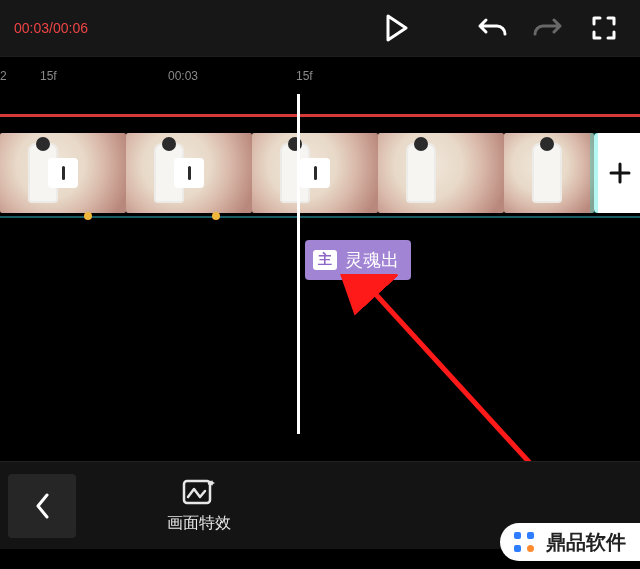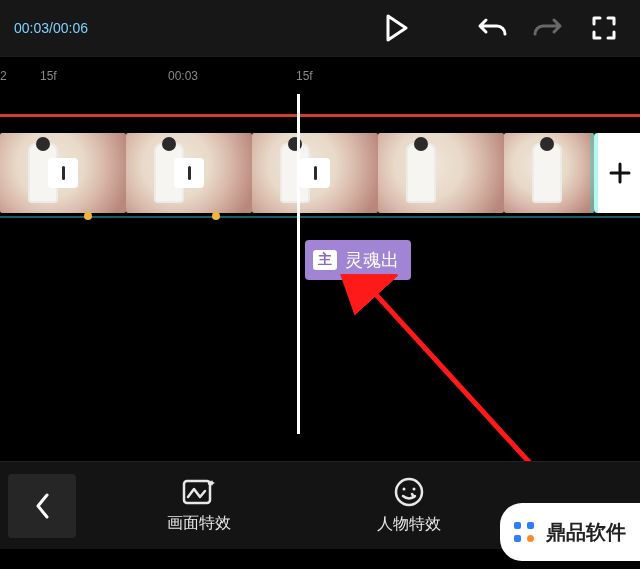--- a/index.html
+++ b/index.html
@@ -14,21 +14,21 @@
   }
   .topbar {
     height: 56px;
     display: flex;
     align-items: center;
     padding: 0 8px;
     background: #171718;
   }
   .time-counter {
     font-size: 14px;
-    color: #7dd3fc;
+    color: #ef4444;
     padding-left: 6px;
     flex: 0 0 auto;
   }
   .top-spacer { flex: 1; }
   .top-btn {
     width: 56px;
     height: 48px;
     display: flex;
     align-items: center;
     justify-content: center;
@@ -220,21 +220,21 @@
     color: #e8e8e8;
   }
   .bottom-item svg { stroke: #e8e8e8; fill: none; stroke-width: 2.5; stroke-linecap: round; stroke-linejoin: round; }
 
   .watermark {
     position: absolute;
     right: 0;
     bottom: 8px;
     background: #fff;
     border-radius: 22px 0 0 22px;
-    height: 58px;
+    height: 38px;
     display: flex;
     align-items: center;
     gap: 8px;
     padding: 0 14px 0 10px;
     font-size: 20px;
     font-weight: 600;
     color: #222;
   }
   .watermark-logo {
     width: 28px; height: 28px;
@@ -334,30 +334,20 @@
   <div class="bottom-item">
     <svg width="34" height="30" viewBox="0 0 34 30">
       <rect x="2" y="4" width="26" height="22" rx="3"></rect>
       <path d="M6 20 L12 12 L18 20 L23 14"></path>
       <circle cx="28" cy="6" r="1" fill="#e8e8e8"></circle>
       <path d="M30 3 L31 5 L33 6 L31 7 L30 9 L29 7 L27 6 L29 5 Z" fill="#e8e8e8" stroke="none"></path>
     </svg>
     <span>画面特效</span>
   </div>
   <div style="flex:0 0 60px"></div>
-  <div class="bottom-item">
-    <svg width="32" height="32" viewBox="0 0 32 32">
-      <circle cx="16" cy="16" r="13"></circle>
-      <circle cx="11" cy="13" r="1.5" fill="#e8e8e8" stroke="none"></circle>
-      <circle cx="21" cy="13" r="1.5" fill="#e8e8e8" stroke="none"></circle>
-      <path d="M10 20 Q16 25 22 20"></path>
-      <path d="M19 18 L21 21"></path>
-    </svg>
-    <span>人物特效</span>
-  </div>
 </div>
 
 <div class="watermark">
   <div class="watermark-logo">
     <svg width="26" height="26" viewBox="0 0 26 26">
       <rect x="3" y="3" width="7" height="7" rx="2" fill="#2e7dff"></rect>
       <rect x="16" y="3" width="7" height="7" rx="2" fill="#2e7dff"></rect>
       <rect x="3" y="16" width="7" height="7" rx="2" fill="#2e7dff"></rect>
       <rect x="16" y="16" width="7" height="7" rx="4" fill="#ff8a2e"></rect>
     </svg>

